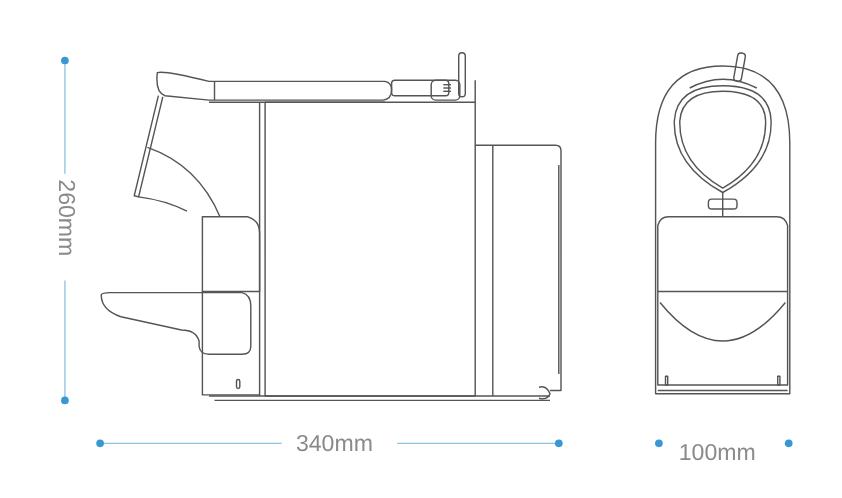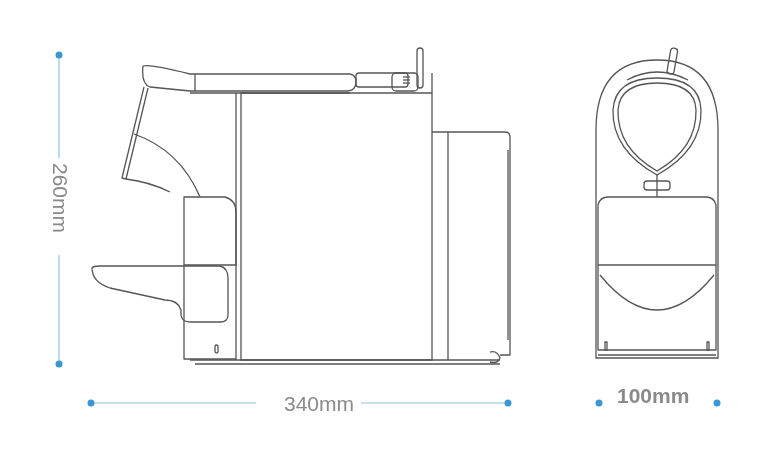--- a/index.html
+++ b/index.html
@@ -1,22 +1,22 @@
 <!DOCTYPE html>
 <html><head>
 <meta charset="utf-8">
 <style>
   html, body { margin: 0; padding: 0; background: #ffffff; }
   body { width: 765px; height: 453px; position: relative; overflow: hidden;
          font-family: "Liberation Sans", sans-serif; }
   svg.drawing { position: absolute; left: 0; top: 0; }
   .dim-label { position: absolute; font-family: "Liberation Sans", sans-serif;
                color: #8a8a8a; font-size: 21px; font-weight: normal; white-space: nowrap; }
-  #label-h { left: 284px; top: 392px; }
-  #label-w { left: 617px; top: 384px; font-weight: bold; }
+  #label-h { left: 269px; top: 392px; }
+  #label-w { left: 617px; top: 400px; }
   #label-v { left: 37px; top: 212px; transform: rotate(90deg); transform-origin: left top; left: 72px; top: 163px; }
 </style>
 </head>
 <body>
 
 <svg class="drawing" width="765" height="453" viewBox="0 0 765 453">
 
   <g>
     <line x1="59" y1="55" x2="59" y2="158" stroke="#8cc4e0" stroke-width="1.2"></line>
     <line x1="59" y1="255" x2="59" y2="364" stroke="#8cc4e0" stroke-width="1.2"></line>

